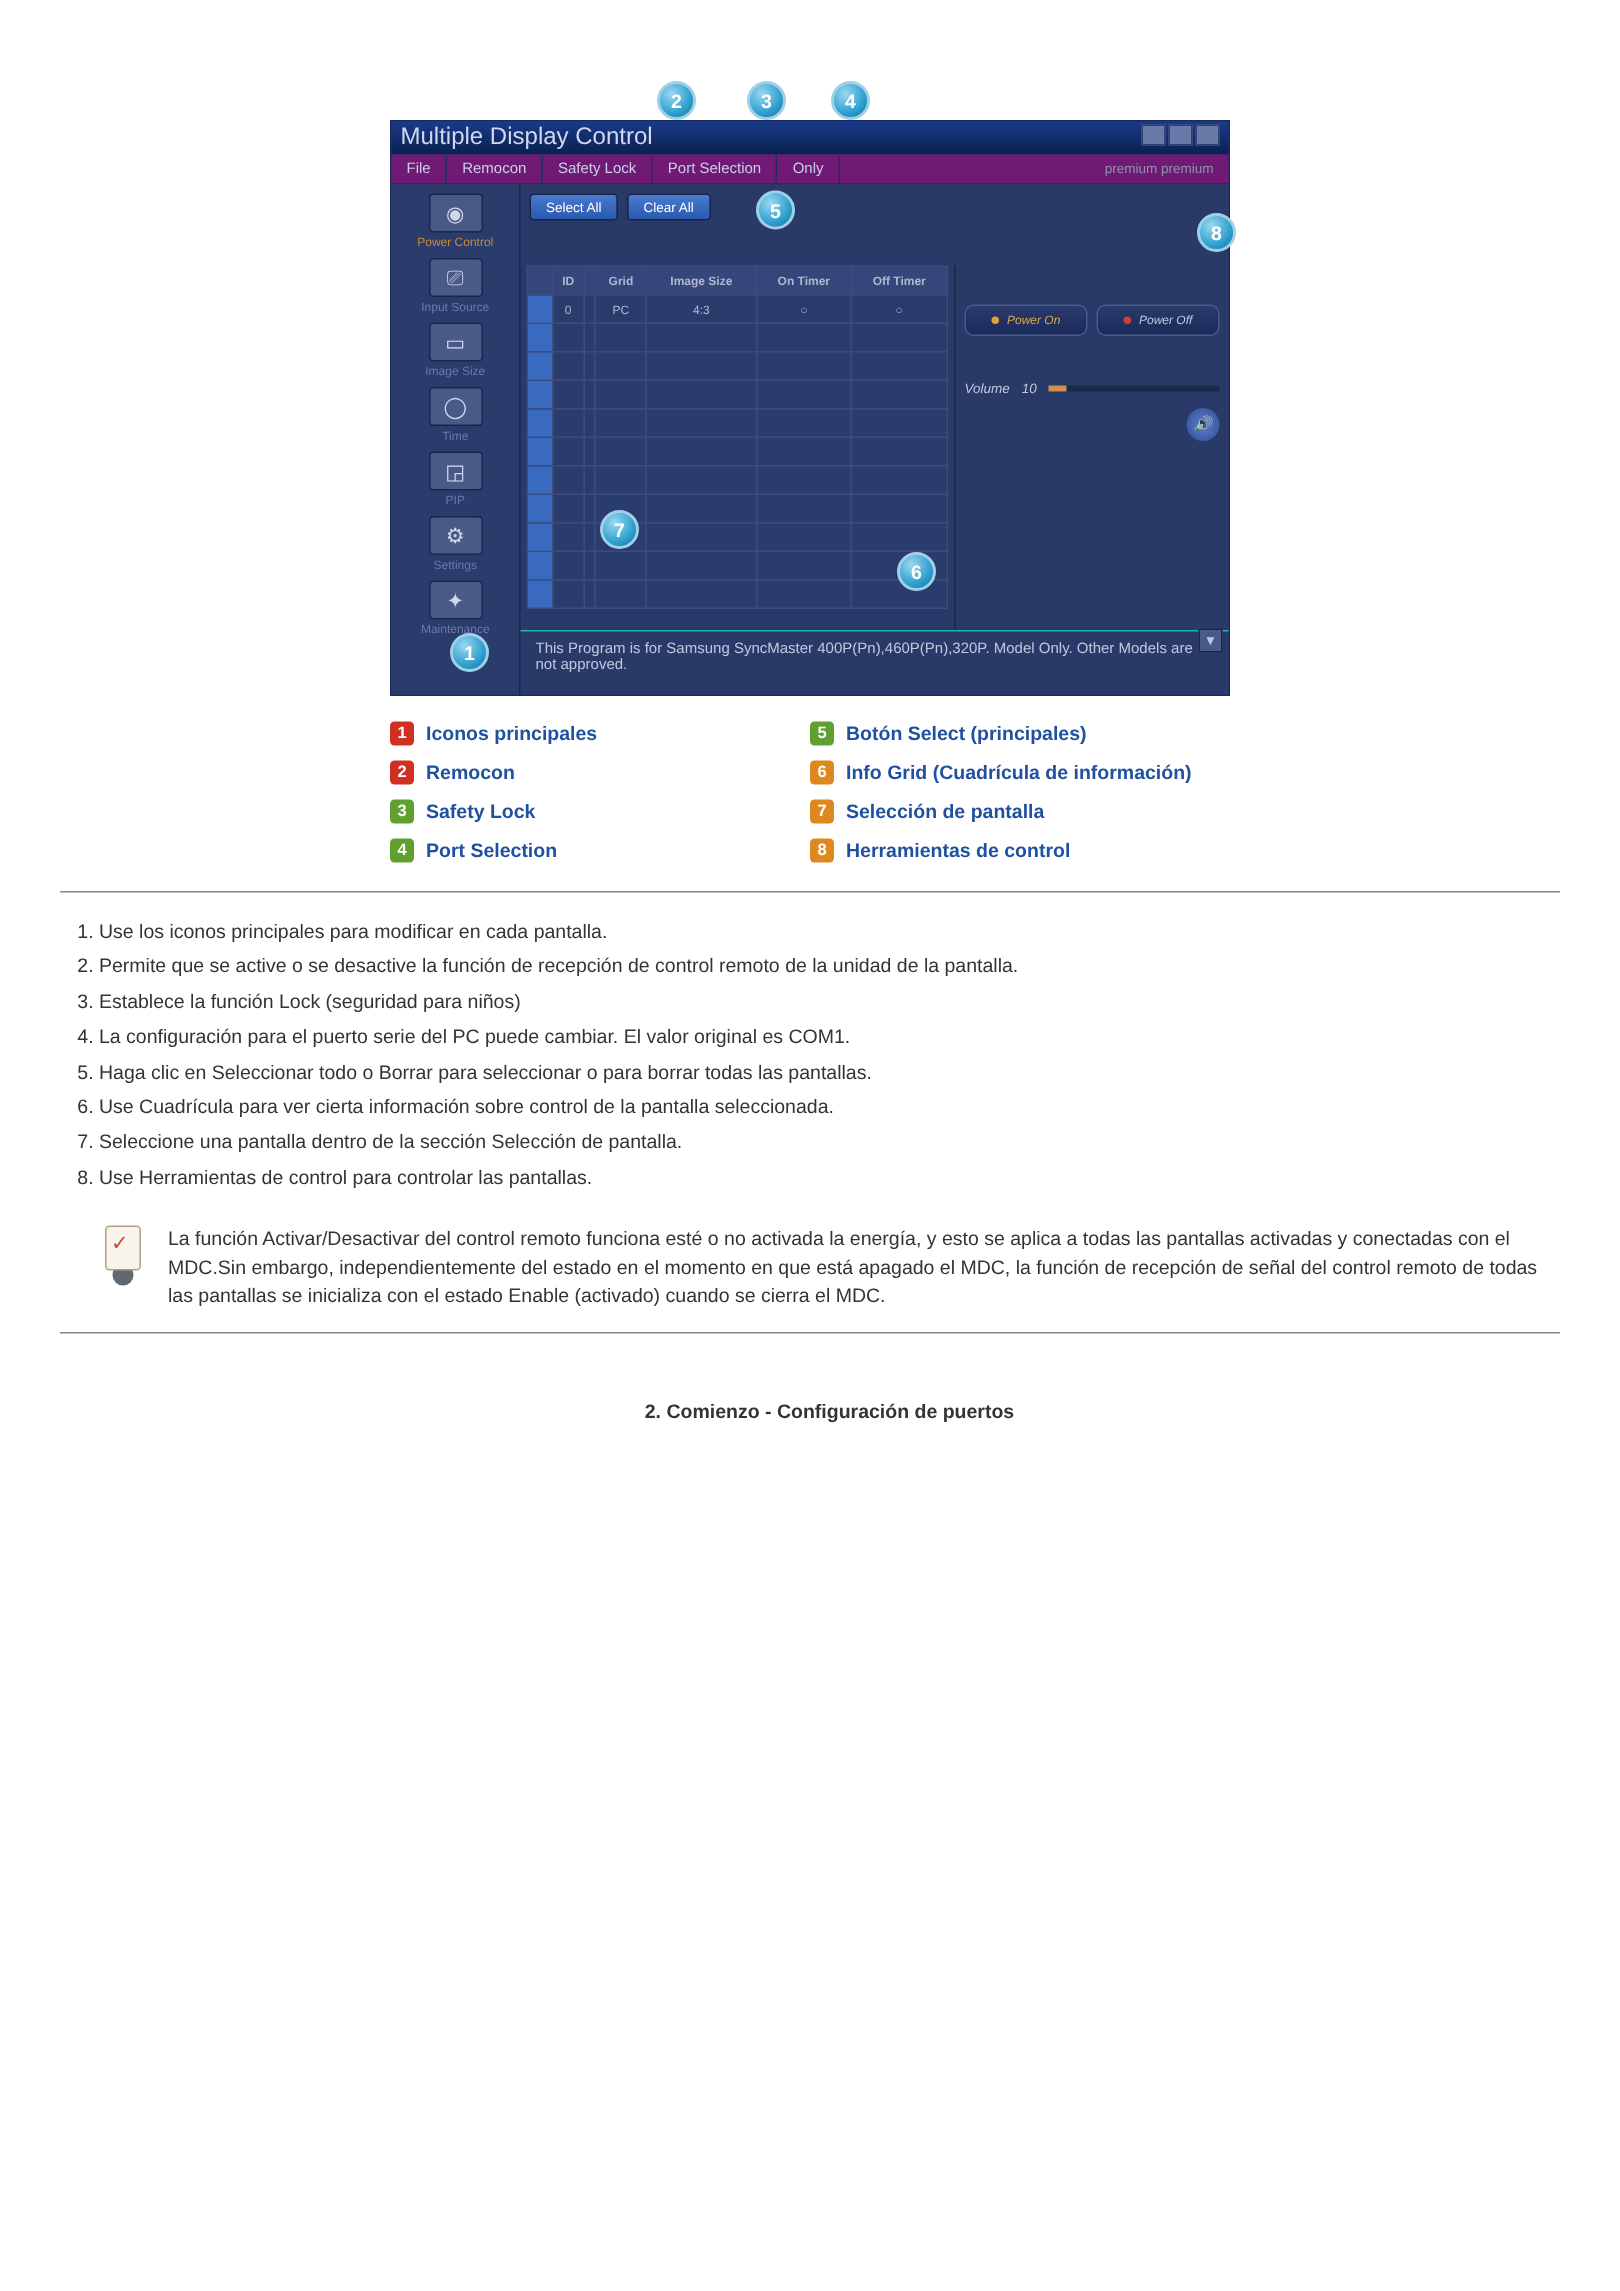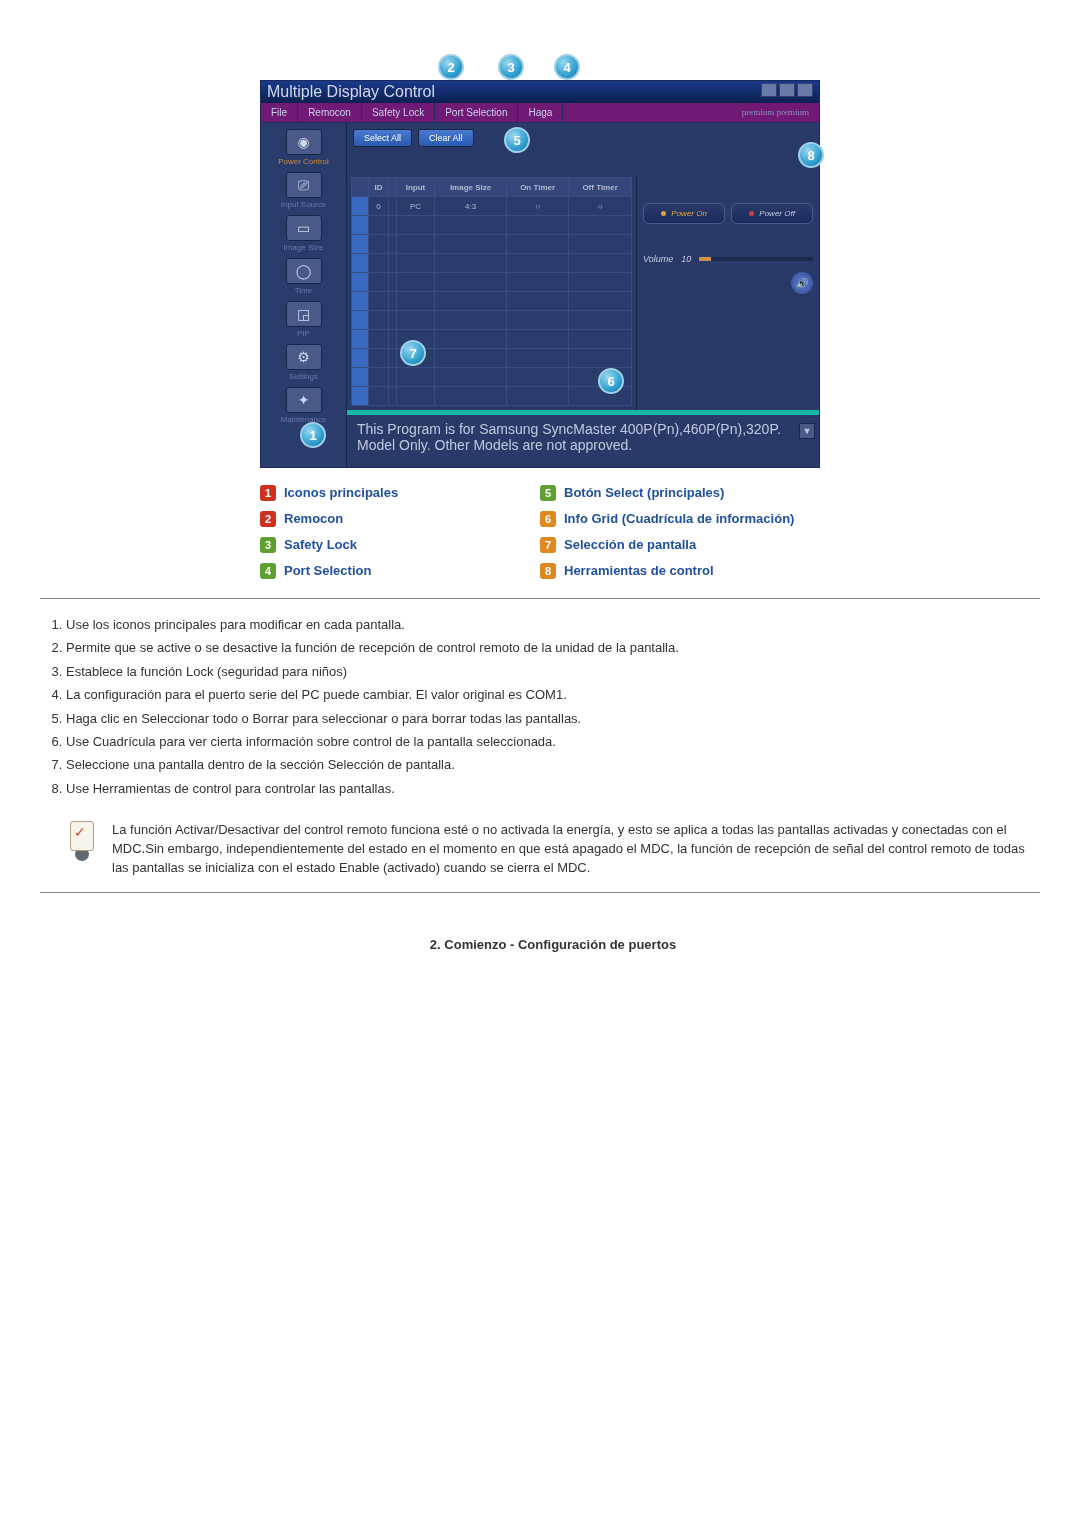--- a/index.html
+++ b/index.html
@@ -49,21 +49,20 @@
     padding: 4px 10px;
     color: #c8d0e8;
     font-size: 10px;
     border-right: 1px solid #20305a;
   }
   .menubar .status {
     margin-left: auto;
     padding: 4px 10px;
     color: #8a94b0;
     font-size: 9px;
-    font-family: Liberation Serif, serif;
   }
   .app-body {
     display: flex;
     background: #2a3a68;
     min-height: 340px;
   }
   .sidebar {
     width: 85px;
     background: #2a3c6c;
     border-right: 1px solid #18264a;
@@ -204,23 +203,23 @@
     border-radius: 50%;
     display: inline-flex;
     align-items: center;
     justify-content: center;
     background: radial-gradient(#6080d0,#304a90);
     color: #d0e0ff;
     font-size: 10px;
   }
   .footer-note {
     padding: 6px 10px 14px 10px;
-    font-size: 14px;
+    font-size: 10px;
     color: #c0c8e0;
-    border-top: 5px solid #14b8a6;
+    border-top: 1px solid #14b8a6;
   }
   .scroll-arrow {
     position: absolute;
     right: 4px;
     bottom: 28px;
     width: 14px;
     height: 14px;
     background: #4a5a88;
     color: #c0c8e0;
     font-size: 9px;
@@ -354,21 +353,21 @@
         <span></span>
         <span></span>
         <span></span>
       </span>
     </div>
     <div class="menubar">
       <div class="mitem">File</div>
       <div class="mitem">Remocon</div>
       <div class="mitem">Safety Lock</div>
       <div class="mitem">Port Selection</div>
-      <div class="mitem">Haga</div>
+      <div class="mitem">Only</div>
       <div class="status">premium premium</div>
     </div>
 
     <div class="app-body">
       <div class="sidebar">
         <div class="sideicon active">
           <div class="icoglyph">◉</div>
           <div class="icolabel">Power Control</div>
         </div>
         <div class="sideicon">
@@ -404,21 +403,21 @@
         </div>
 
         <div class="grid-and-control">
           <div class="grid-zone">
             <table class="grid-table">
               <thead>
                 <tr>
                   <th></th>
                   <th>ID</th>
                   <th></th>
-                  <th>Input</th>
+                  <th>Grid</th>
                   <th>Image Size</th>
                   <th>On Timer</th>
                   <th>Off Timer</th>
                 </tr>
               </thead>
               <tbody id="grid-body">
                   <tr>
                     <td class="first"></td>
                     <td>0</td>
                     <td></td>

